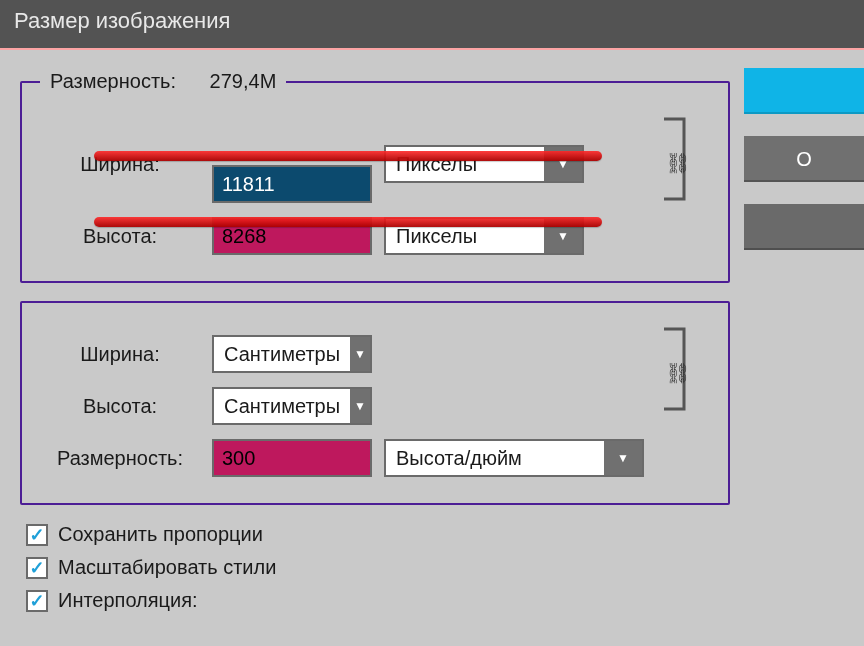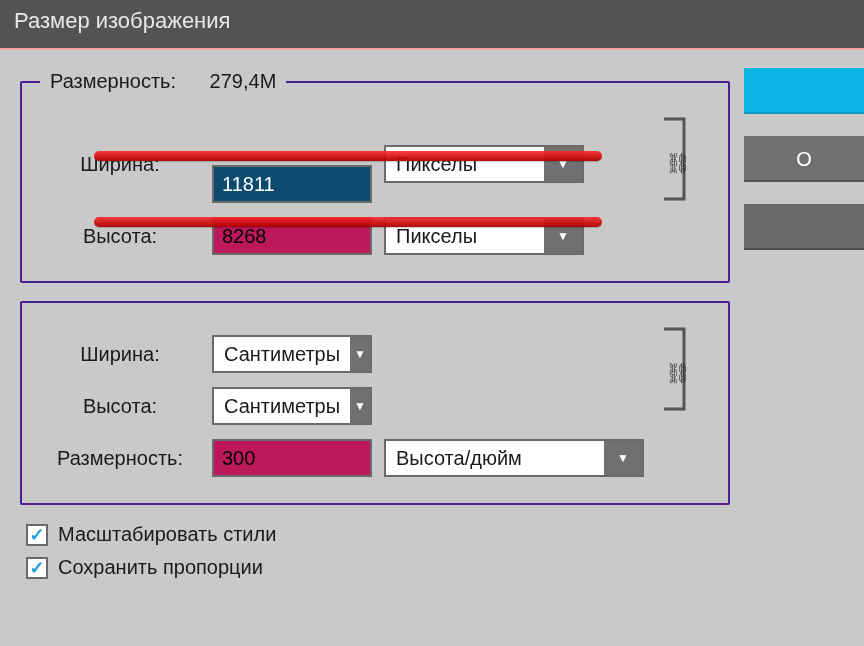--- a/index.html
+++ b/index.html
@@ -244,21 +244,25 @@
       <svg width="46" height="96" viewBox="0 0 46 96">
         <path d="M4 8 H24 V88 H4" fill="none" stroke="#555" stroke-width="3"></path>
       </svg>
     </div>
     <div class="link-icon" style="right:36px; top:56px;">⛓</div>
   </fieldset>
 
   <div class="checks">
     <label class="chk-row">
       <span class="chk checked"></span>
+      <span>Сохранить пропорции</span>
+    </label>
+    <label class="chk-row">
+      <span class="chk checked"></span>
       <span>Масштабировать стили</span>
     </label>
     <label class="chk-row">
       <span class="chk checked"></span>
-      <span>Сохранить пропорции</span>
+      <span>Интерполяция:</span>
     </label>
   </div>
 
 </div>
 
 </body></html>

